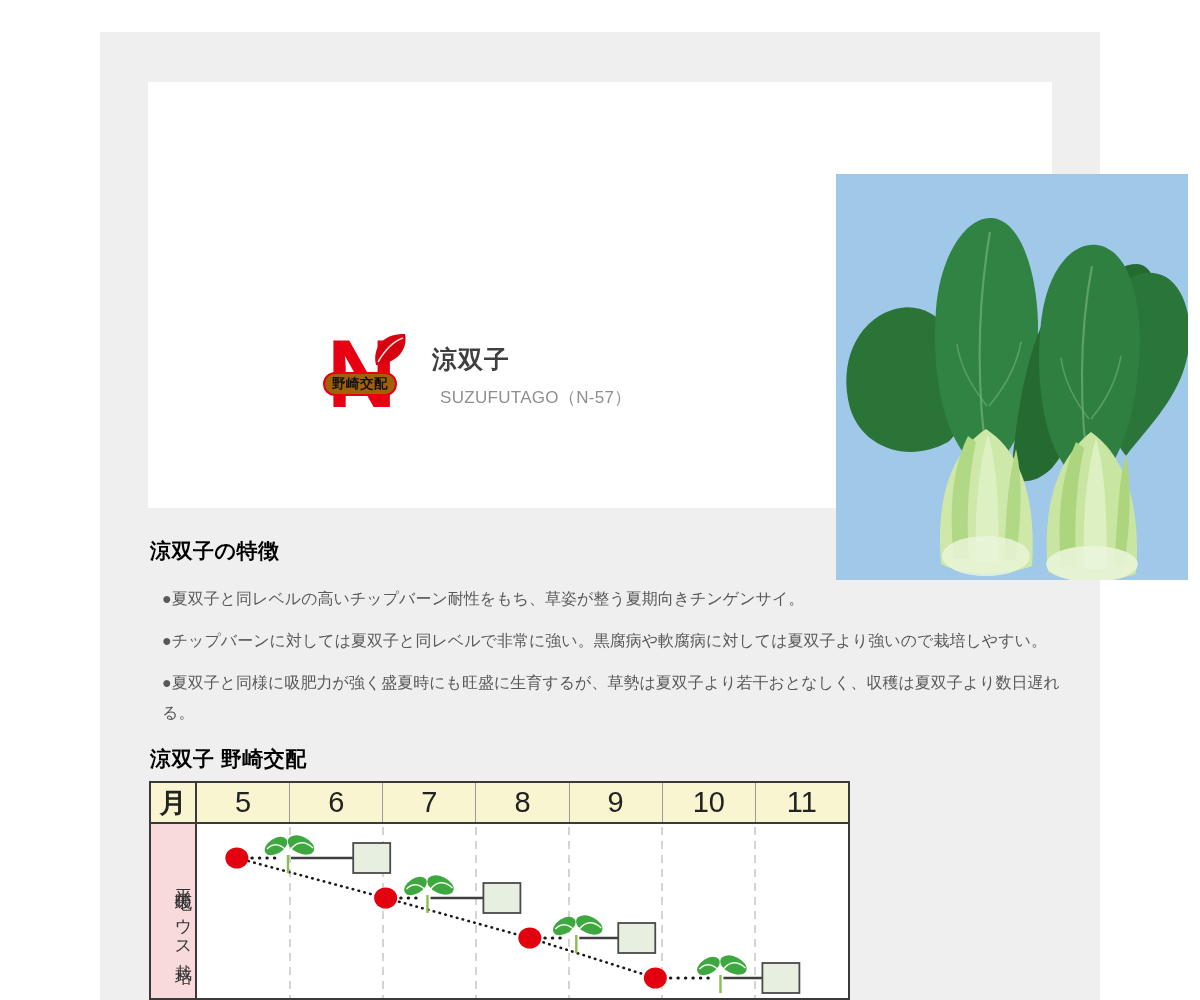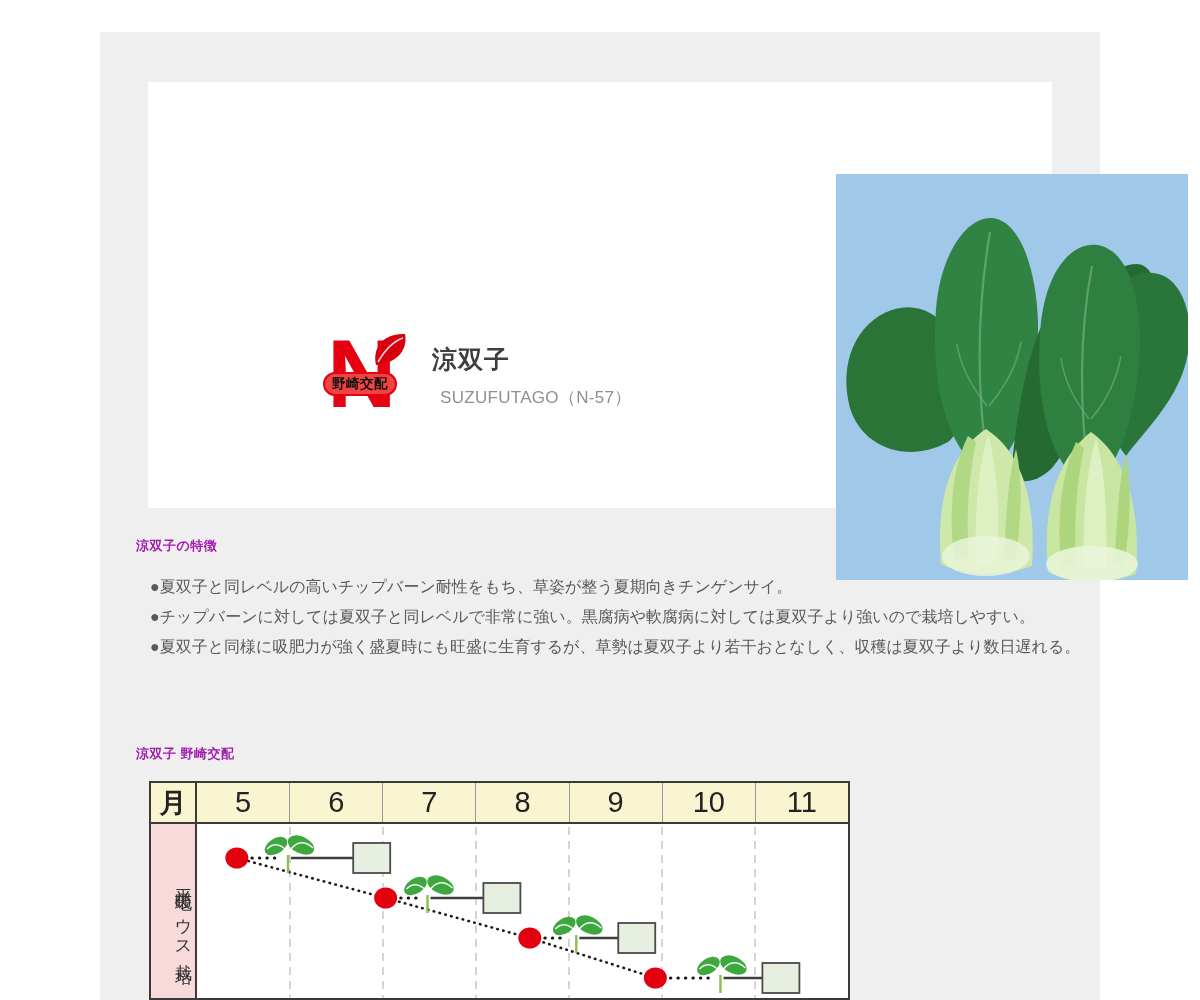--- a/index.html
+++ b/index.html
@@ -10,35 +10,35 @@
   .panel { position:absolute; left:100px; top:32px; width:1000px; height:968px; background:#efefef; }
 
   .card { position:absolute; left:148px; top:82px; width:904px; height:426px; background:#ffffff; }
 
   
   .logo { position:absolute; left:179px; top:256px; width:84px; height:88px; }
   .logo-n { position:absolute; left:0; top:-12px; font-size:96px; line-height:96px;
             font-weight:700; color:#e60012; letter-spacing:-2px; }
   .logo-leaf { position:absolute; left:44px; top:-8px; width:40px; height:40px; }
   .logo-badge { position:absolute; left:-4px; top:34px; height:24px; line-height:19px;
-            padding:0 7px; background:#ef4444; border:2.5px solid #e60012; border-radius:20px;
+            padding:0 7px; background:#a16207; border:2.5px solid #e60012; border-radius:20px;
             font-size:13.5px; font-weight:700; color:#111; letter-spacing:0.5px; white-space:nowrap; }
 
   .title-block { position:absolute; left:284px; top:261px; }
   .product-title { font-size:25px; font-weight:700; color:#3f3f3f; letter-spacing:1px; }
   .product-subtitle { margin-top:10px; font-size:17px; color:#8f8f8f; letter-spacing:0.3px;margin-left:8px; }
 
   .photo { position:absolute; left:688px; top:92px; width:352px; height:406px; overflow:hidden; }
 
   
-  .section-heading { position:absolute; left:136px; font-size:13px; font-weight:700; color:#a21caf; letter-spacing:0.5px; }
+  .section-heading { position:absolute; left:150px; font-size:21px; font-weight:700; color:#000000; letter-spacing:0.5px; }
   .features-heading { top:537px; }
   .features-list { position:absolute; left:150px; top:572px; width:936px;
                    font-size:16px; line-height:30px; color:#58595b; }
-  .features-list p { margin:0; }
+  .features-list p { margin:12px; }
   .chart-heading { top:745px; }
 
   
   .ctable { position:absolute; left:149px; top:781px; width:701px; height:219px;
             border:2px solid #3a3a3a; background:#ffffff; }
   .ctable-header { display:flex; height:41px; background:#faf5d1; border-bottom:2px solid #3a3a3a; }
   .cell-month-label { width:46px; border-right:2px solid #3a3a3a; display:flex; align-items:center; justify-content:center;
             font-size:27px; font-weight:700; color:#222; }
   .cell-month { flex:1; display:flex; align-items:center; justify-content:center;
             font-size:29px; font-weight:500; color:#222; }

